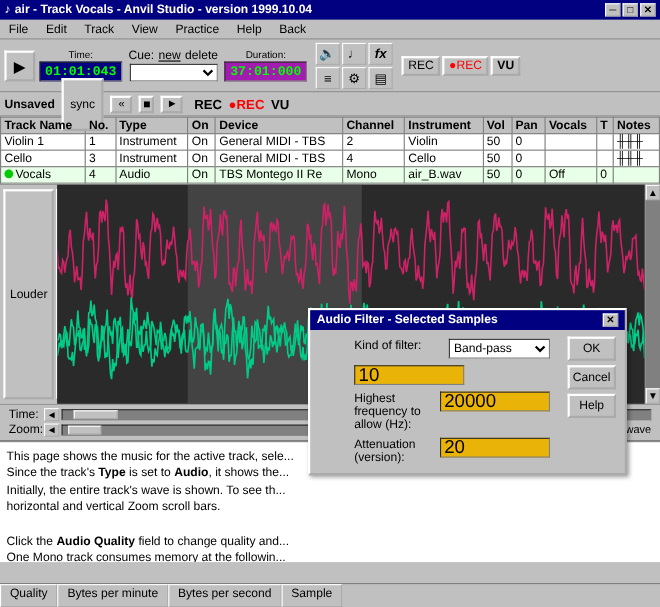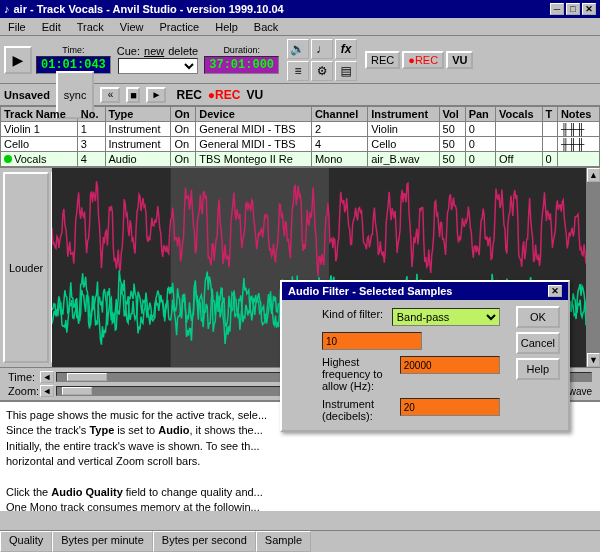--- a/index.html
+++ b/index.html
@@ -316,29 +316,29 @@
       display: flex;
       justify-content: space-between;
       gap: 4px;
       margin-left: 32px;
     }
     .dialog-label { font-size: 11px; flex: 1; }
     .dialog-input {
       width: 100px;
       height: 18px;
       border: 1px inset #808080;
-      background: #f97316;
-      font-size: 10px;
+      background: #eab308;
+      font-size: 17px;
       padding: 1px 3px;
     }
     .dialog-select {
-      width: 108px;
+      width: 92px;
       height: 18px;
       border: 1px inset #808080;
-      background: #bef264;
+      background: #ffffff;
       font-size: 11px;
     }
     .dialog-buttons {
       display: flex;
       flex-direction: column;
       gap: 4px;
       padding: 6px 8px;
       align-items: stretch;
     }
     .dialog-btn {
@@ -589,21 +589,21 @@
           </select>
         </div>
         <div class="dialog-row">
           <input class="dialog-input" type="text" value="10" style="">
         </div>
         <div class="dialog-row">
           <span class="dialog-label">Highest frequency to allow (Hz):</span>
           <input class="dialog-input" type="text" value="20000" style="">
         </div>
         <div class="dialog-row">
-          <span class="dialog-label">Instrument (decibels):</span>
+          <span class="dialog-label">Attenuation (version):</span>
           <input class="dialog-input" type="text" value="20" style="">
         </div>
       </div>
       <div class="dialog-buttons">
         <button class="dialog-btn">OK</button>
         <button class="dialog-btn">Cancel</button>
         <button class="dialog-btn">Help</button>
       </div>
     </div>
   </div>

